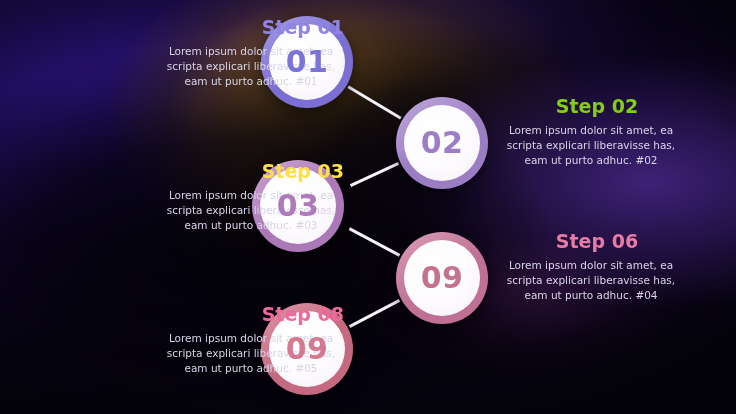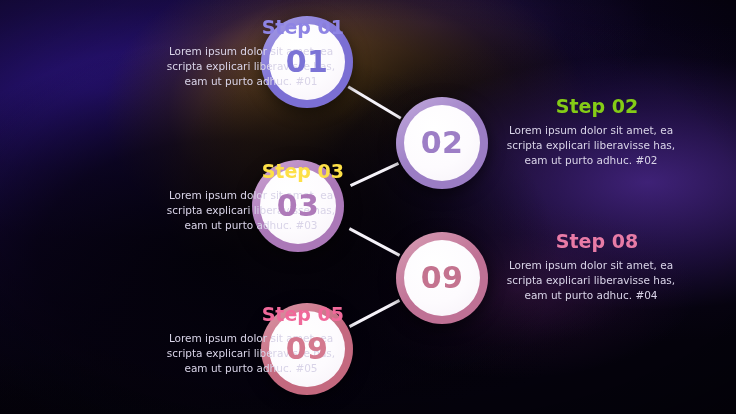--- a/index.html
+++ b/index.html
@@ -173,22 +173,22 @@
       </div>
       <div class="block left-align" style="left: 495px; top: 96px; width: 204px;">
         <div class="title" style="color: #84cc16;">Step 02</div>
         <div class="body" style="text-align: center; padding-right: 12px;">Lorem ipsum dolor sit amet, ea scripta explicari liberavisse has, eam ut purto adhuc. #02</div>
       </div>
       <div class="block right-align" style="left: 140px; top: 161px; width: 204px;">
         <div class="title" style="color: #fde047;">Step 03</div>
         <div class="body" style="text-align: center; padding-left: 18px;">Lorem ipsum dolor sit amet, ea scripta explicari liberavisse has, eam ut purto adhuc. #03</div>
       </div>
       <div class="block left-align" style="left: 495px; top: 231px; width: 204px;">
-        <div class="title" style="color: rgb(232, 123, 166);">Step 08</div>
+        <div class="title" style="color: rgb(232, 123, 166);">Step 06</div>
         <div class="body" style="text-align: center; padding-right: 12px;">Lorem ipsum dolor sit amet, ea scripta explicari liberavisse has, eam ut purto adhuc. #04</div>
       </div>
       <div class="block right-align" style="left: 140px; top: 304px; width: 204px;">
-        <div class="title" style="color: rgb(240, 105, 154);">Step 05</div>
+        <div class="title" style="color: rgb(240, 105, 154);">Step 08</div>
         <div class="body" style="text-align: center; padding-left: 18px;">Lorem ipsum dolor sit amet, ea scripta explicari liberavisse has, eam ut purto adhuc. #05</div>
       </div>
     </div>
 
 </div>
 
 </body></html>

